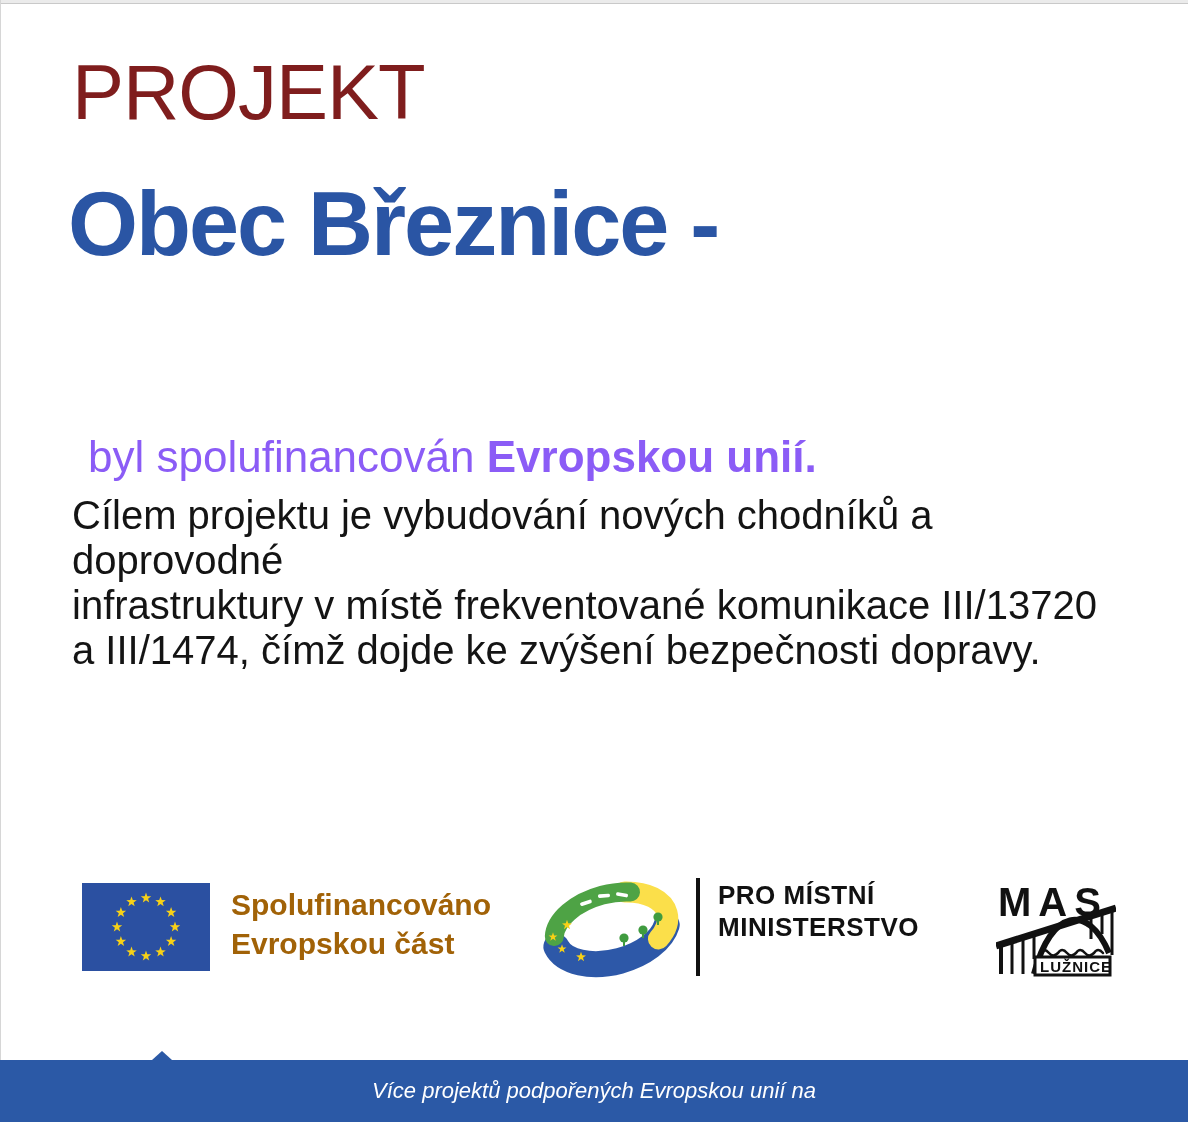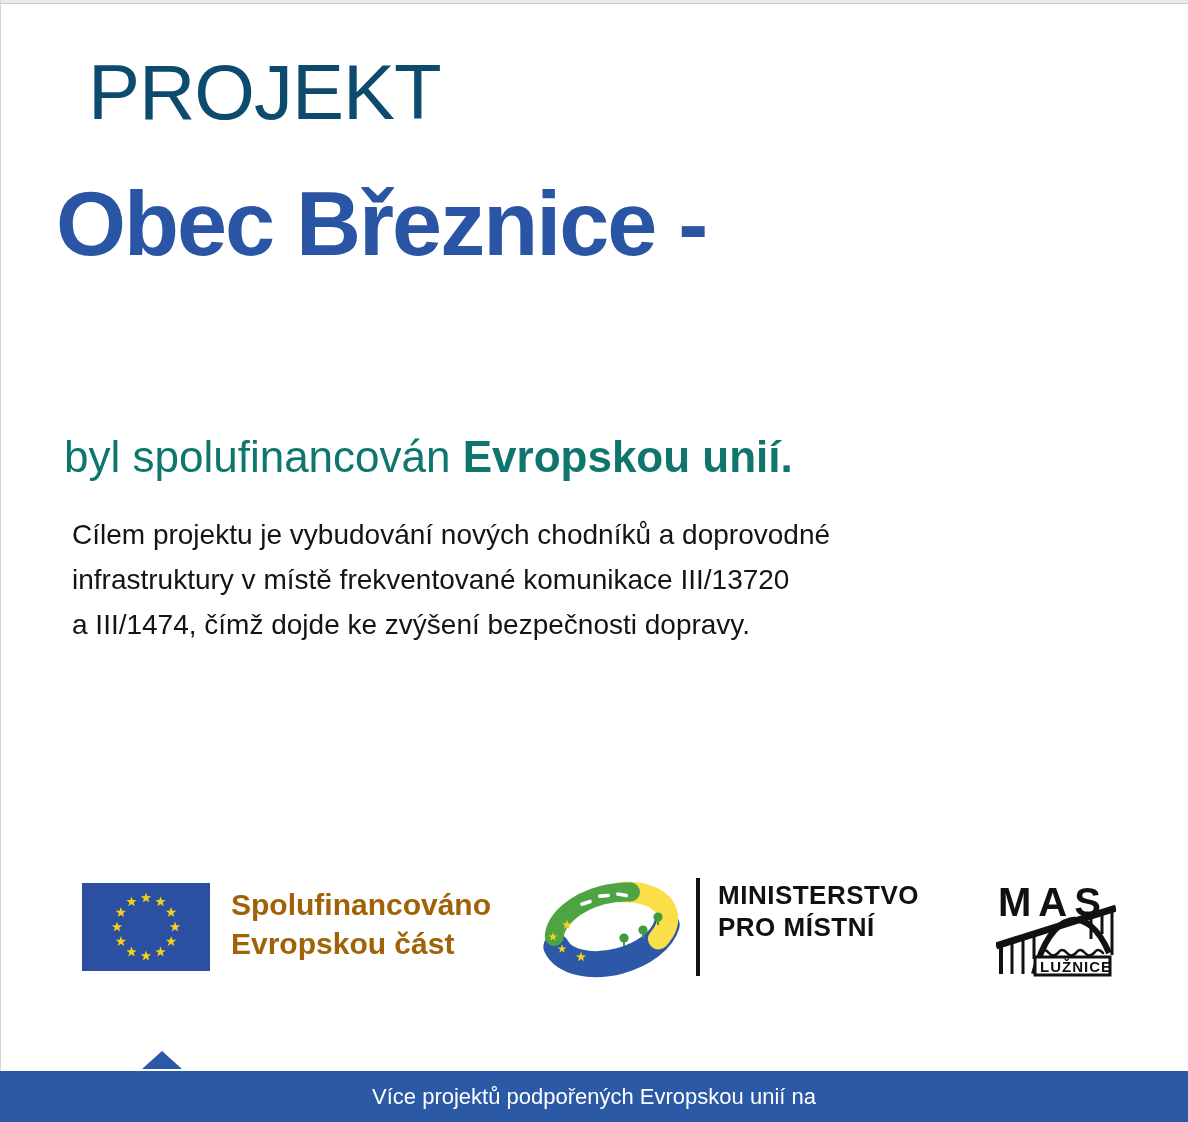--- a/index.html
+++ b/index.html
@@ -12,35 +12,35 @@
     position:absolute; top:0; left:0; width:100%; height:4px;
     background:#ebebeb; border-bottom:1px solid #c9c9c9;
   }
   .left-edge {
     position:absolute; top:0; left:0; width:1px; height:100%;
     background:#d6d6d6;
   }
   .eyebrow {
     position:absolute; left:72px; top:48px;
     font-size:78px; line-height:88px; font-weight:400;
-    color:#0c4a6e; letter-spacing:-1px;margin-left:16px;
+    color:#7f1d1d; letter-spacing:-1px;
   }
   .title {
-    position:absolute; left:56px; top:170px;
+    position:absolute; left:68px; top:170px;
     font-size:90px; line-height:108px; font-weight:700;
     color:#2a55a4; letter-spacing:-2px;text-align:center;
   }
   .subtitle {
-    position:absolute; left:64px; top:430px;
-    font-size:44px; line-height:54px; font-weight:400; color:#0f766e;text-align:center;
+    position:absolute; left:88px; top:430px;
+    font-size:44px; line-height:54px; font-weight:400; color:#8b5cf6;text-align:center;
   }
   .subtitle .bold { font-weight:700; }
   .description {
-    position:absolute; left:72px; top:512px; width:1050px;
-    font-size:28px; line-height:45px; color:#141414;
+    position:absolute; left:72px; top:493px; width:1050px;
+    font-size:40px; line-height:45px; color:#141414;
     white-space:pre-line;
   }
   
   .eu-flag { position:absolute; left:82px; top:883px; }
   .eu-label {
     position:absolute; left:231px; top:885px;
     font-size:30px; line-height:39px; font-weight:700; color:#a16207;
   }
   .mmr-emblem { position:absolute; left:536px; top:876px; }
   .mmr-divider {
@@ -55,24 +55,25 @@
   .mas-logo { position:absolute; left:996px; top:881px; }
   
   .footer-pointer {
     position:absolute; left:142px; bottom:53px;
     width:0; height:0;
     border-left:20px solid transparent;
     border-right:20px solid transparent;
     border-bottom:18px solid #2b59a6;
   }
   .footer-bar {
-    position:absolute; left:0; bottom:0; width:100%; height:51px;
+    position:absolute; left:0; bottom:0; width:100%; height:62px;
     background:#2b59a6; color:#ffffff;
     display:flex; align-items:center; justify-content:center;
     font-size:22px;
+    font-style:italic;
   }
   .footer-bar .bold { font-weight:700; }
 </style>
 </head>
 <body>
 
 <div class="page">
 
   <div class="top-strip"></div>
   <div class="left-edge"></div>
@@ -135,22 +136,22 @@
       <g fill="#f7d117">
         <use href="#st" transform="translate(31,49) scale(0.95)"></use>
         <use href="#st" transform="translate(17,61) scale(0.85)"></use>
         <use href="#st" transform="translate(26,73) scale(0.85)"></use>
         <use href="#st" transform="translate(45,81) scale(0.95)"></use>
       </g>
     </g>
   </svg>
   <div class="mmr-divider"></div>
   <div class="mmr-name">
+    <div>PRO MÍSTNÍ</div>
     <div>MINISTERSTVO</div>
-    <div>PRO MÍSTNÍ</div>
   </div>
 
   <svg class="mas-logo" width="120" height="96" viewBox="0 0 120 96">
     <g stroke="#111111" fill="none">
 
       <path d="M0 65 L120 27" stroke-width="7"></path>
 
       <path d="M5 63 V93" stroke-width="4"></path>
       <path d="M16 60 V93" stroke-width="3"></path>
       <path d="M27 56 V93" stroke-width="3"></path>

